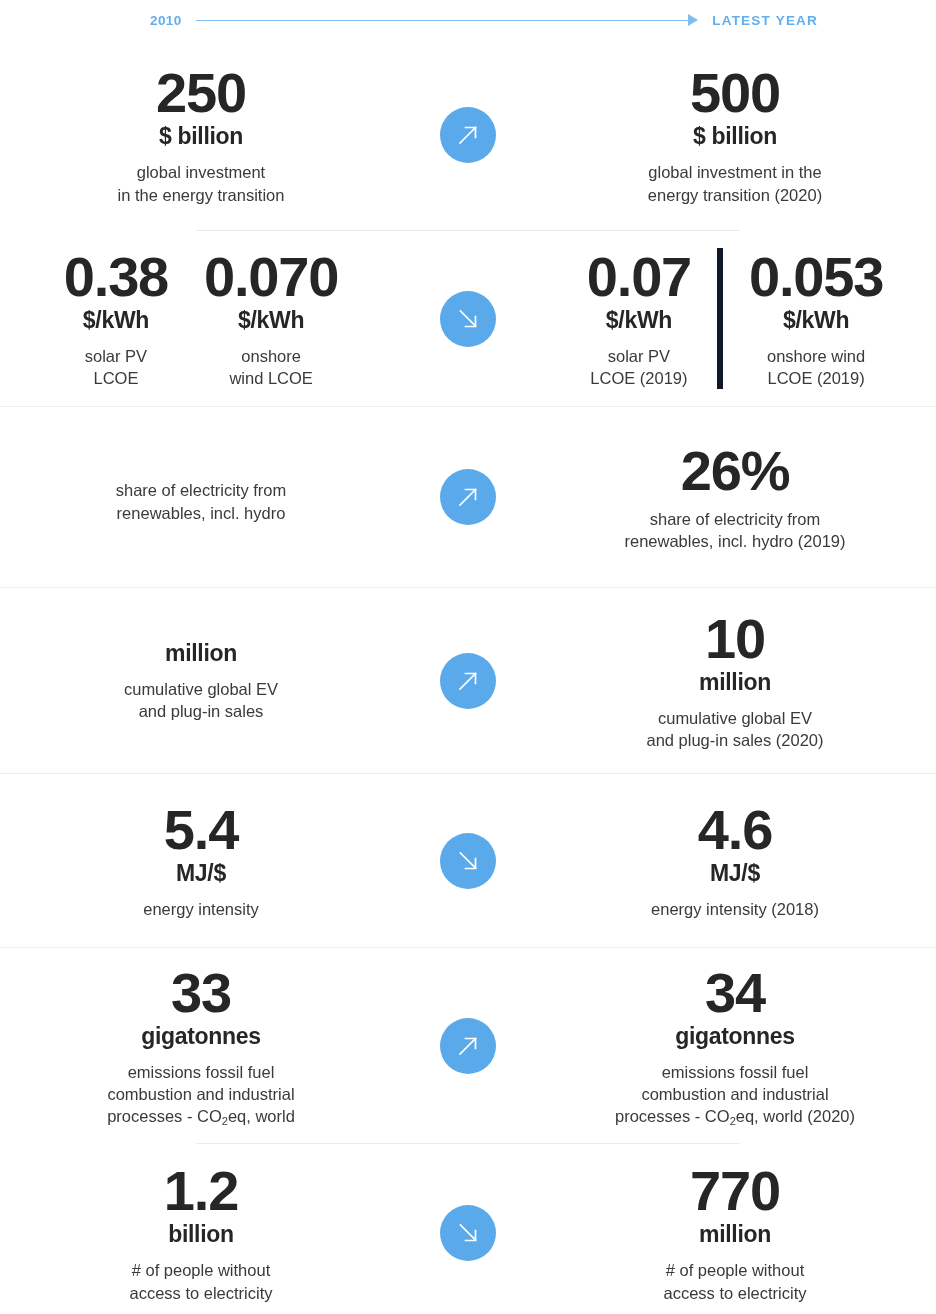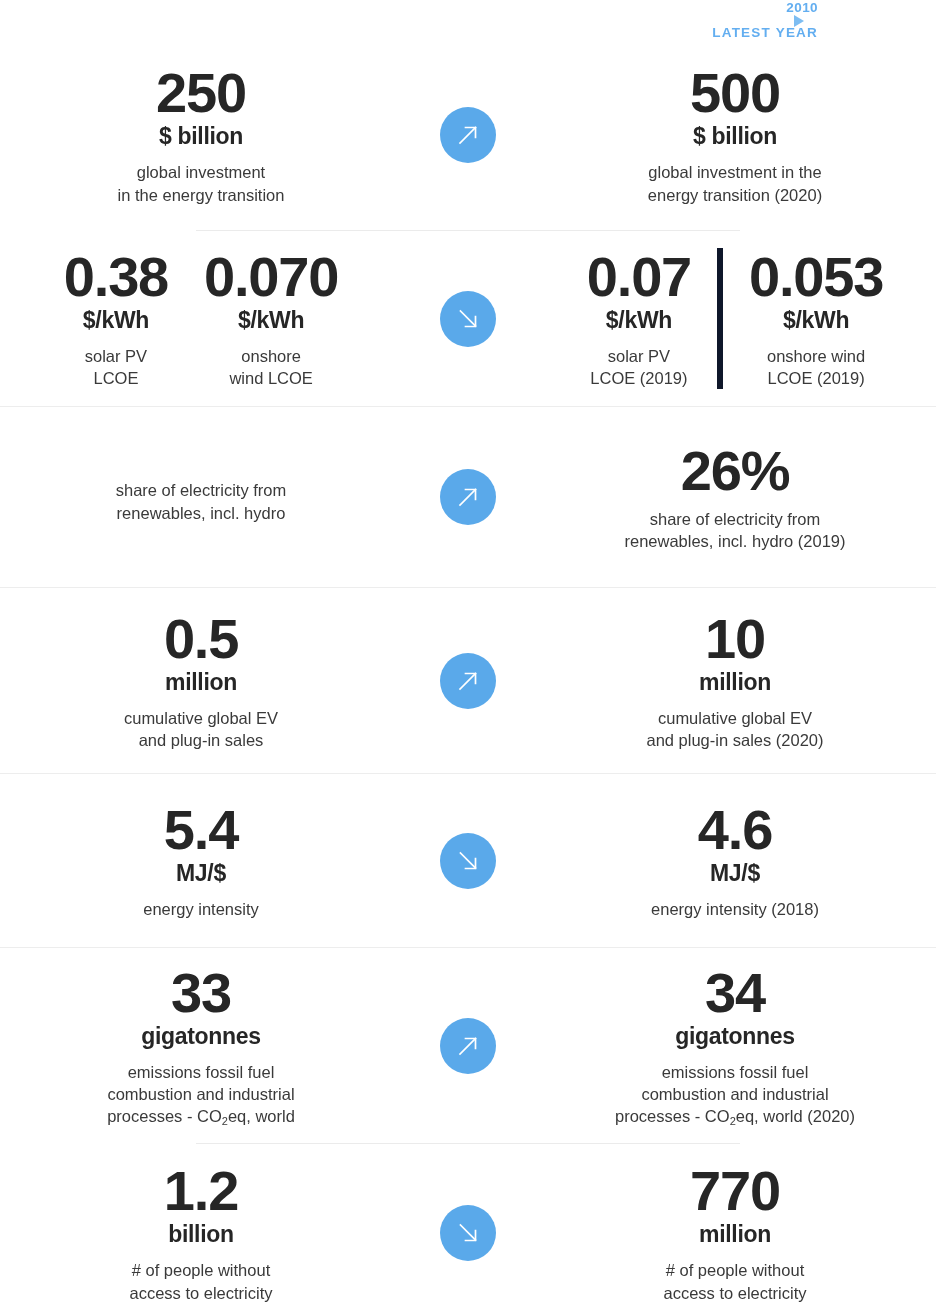--- a/index.html
+++ b/index.html
@@ -20,24 +20,23 @@
     width: 936px;
     height: 1314px;
     background: #ffffff;
   }
 
   
   .timeline {
     position: relative;
     height: 40px;
     display: flex;
-    align-items: flex-end;
+    align-items: center;
     padding: 0 118px 0 150px;
     box-sizing: border-box;
-    flex-direction: column;
   }
   .timeline-label {
     font-size: 13.5px;
     font-weight: bold;
     color: #63aef0;
     letter-spacing: 0.4px;
     white-space: nowrap;
     flex: 0 0 auto;
   }
   .timeline-label.right {
@@ -279,21 +278,20 @@
             <div class="value">26%</div>
             <div class="desc">share of electricity from
 renewables, incl. hydro (2019)</div>
           </div>
         </div>
       </div>
       <div class="divider full"></div>
       <div class="row" style="height: 185px;">
         <div class="side left">
           <div class="metric">
-            <div class="value">0.5</div>
             <div class="unit">million</div>
             <div class="desc">cumulative global EV
 and plug-in sales</div>
           </div>
         </div>
         <div class="mid">
           <div class="badge">
             <svg width="30" height="30" viewBox="0 0 30 30">
               <path d="M7 23 L22.5 7.5" fill="none" stroke="#ffffff" stroke-width="1.7" stroke-linecap="square" stroke-linejoin="miter"></path>
               <path d="M12.5 7.5 L22.5 7.5 L22.5 17.5" fill="none" stroke="#ffffff" stroke-width="1.7" stroke-linecap="square" stroke-linejoin="miter"></path>

